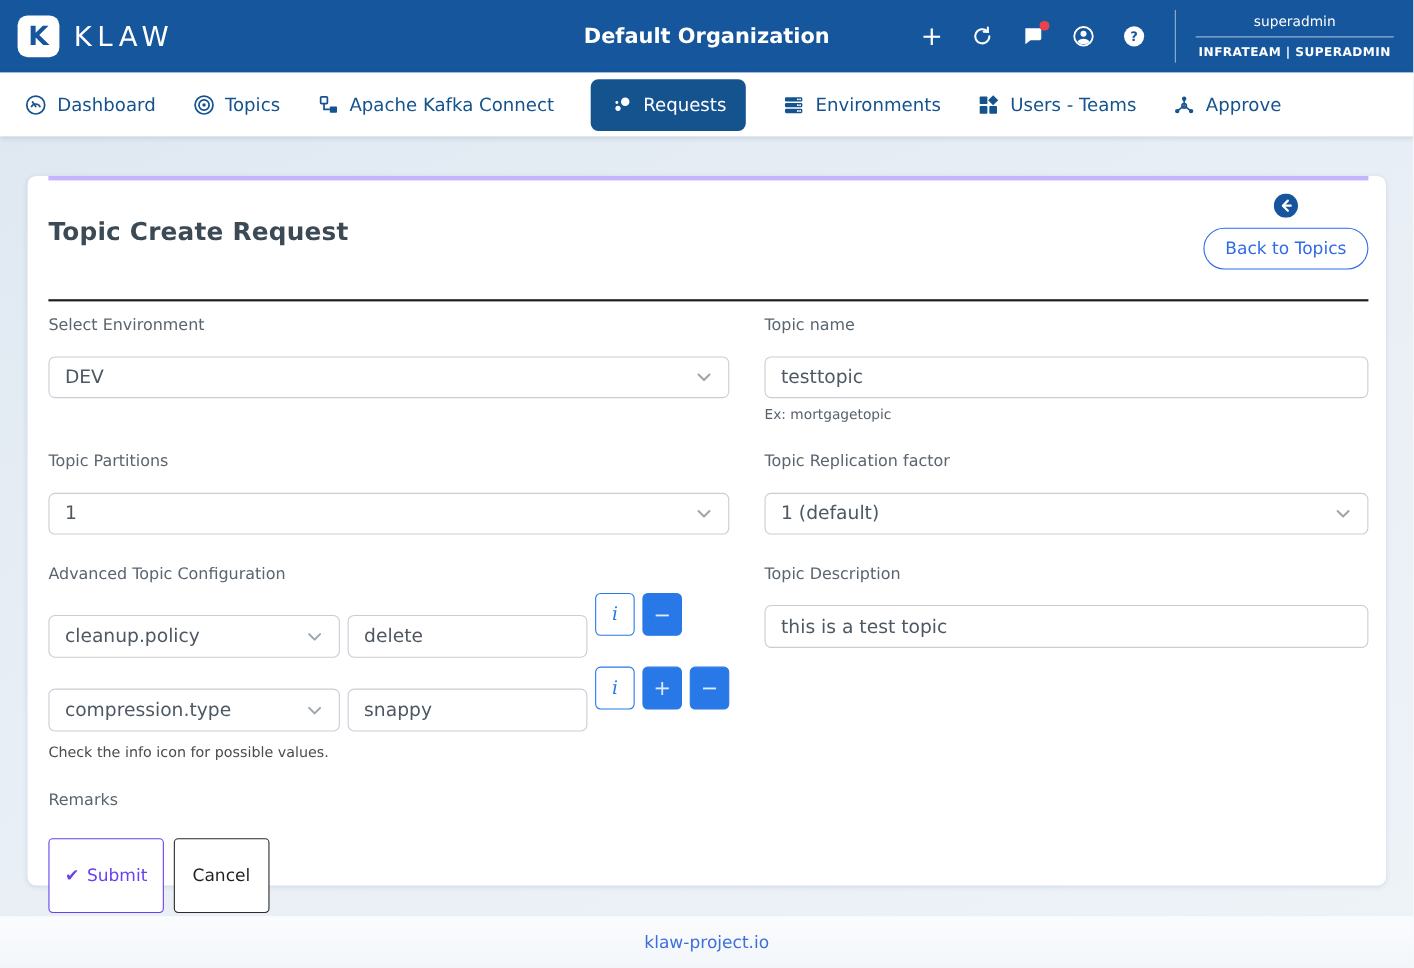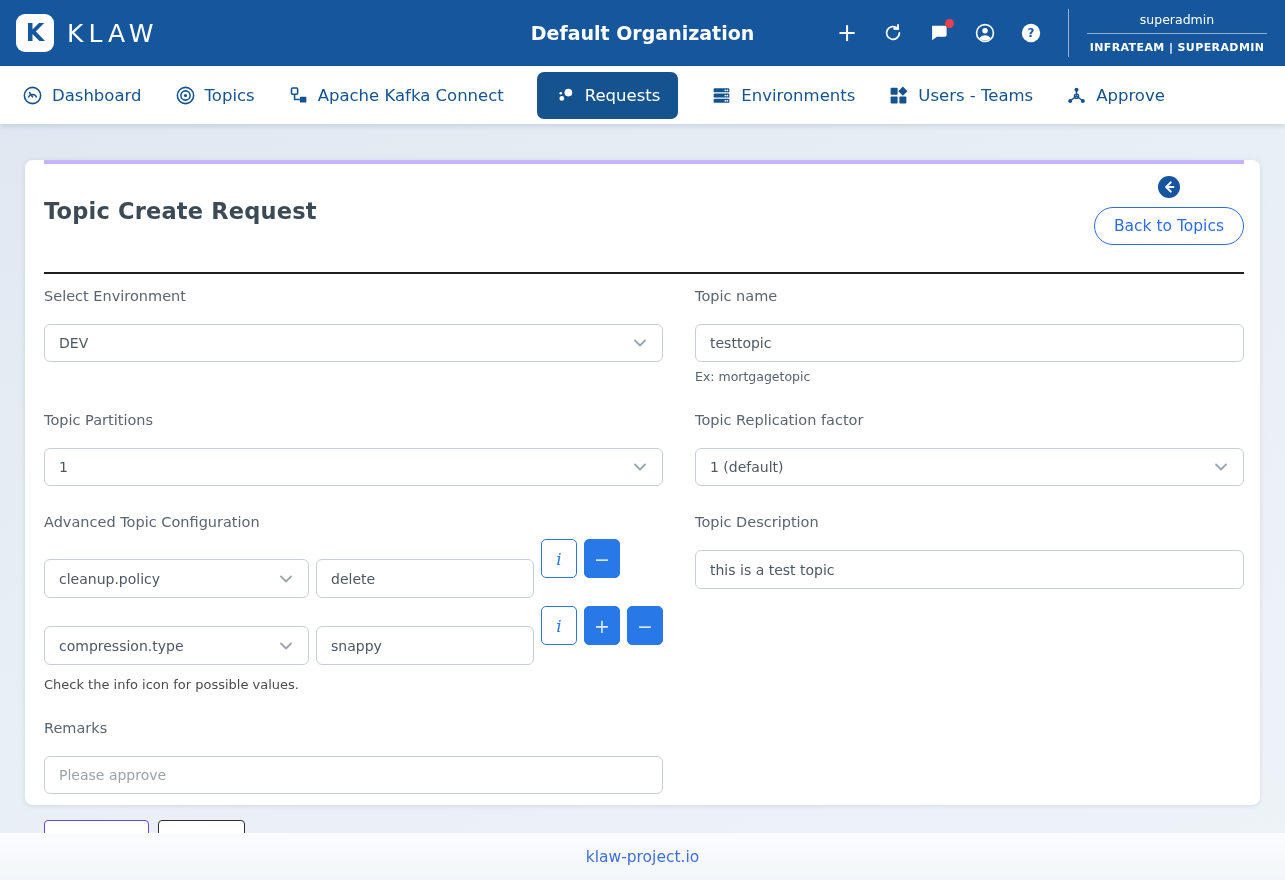--- a/index.html
+++ b/index.html
@@ -79,21 +79,21 @@
   .dark-rule { border:none; border-bottom:2px solid #1e1e1e; margin-top:27px; }
 
   
   .form-grid {
     margin-top:14px; display:grid; grid-template-columns:1fr 1fr;
     column-gap:32px; row-gap:28px;
   }
   .fld-label { font-size:14.5px; color:#5a6570; margin-bottom:9px; }
   .control {
     height:38px; border:1px solid #c9ced6; border-radius:6px; background:#fff;
-    display:flex; align-items:center; padding:0 14px; font-size:14px; color:#4d5862;
+    display:flex; align-items:center; padding:0 14px; font-size:17px; color:#4d5862;
     width:100%;
     margin-top:20px;
   }
   .select-control { justify-content:space-between; cursor:pointer; }
   .chev svg { width:16px; height:16px; color:#9aa5ad; display:block; }
   input.control {
     font-family:"DejaVu Sans","Liberation Sans",sans-serif; outline:none;
   }
   input.control::placeholder { color:#9aa3ac; }
   .helper { font-size:12.5px; color:#56616b; margin-top:7px; }
@@ -346,21 +346,20 @@
 
       <div class="hint">Check the info icon for possible values.</div>
     </div>
     <div>
       <div class="fld-label">Topic Description</div>
       <input class="control" style="height: 39px;" type="text" value="this is a test topic">
     </div>
 
     <div>
       <div class="fld-label">Remarks</div>
-      <input class="control" type="text" placeholder="Please approve" style="">
       <div class="btn-row">
         <button class="submit-btn">
           <span>✔</span>
           <span>Submit</span>
         </button>
         <button class="cancel-btn">Cancel</button>
       </div>
     </div>
     <div></div>
 

